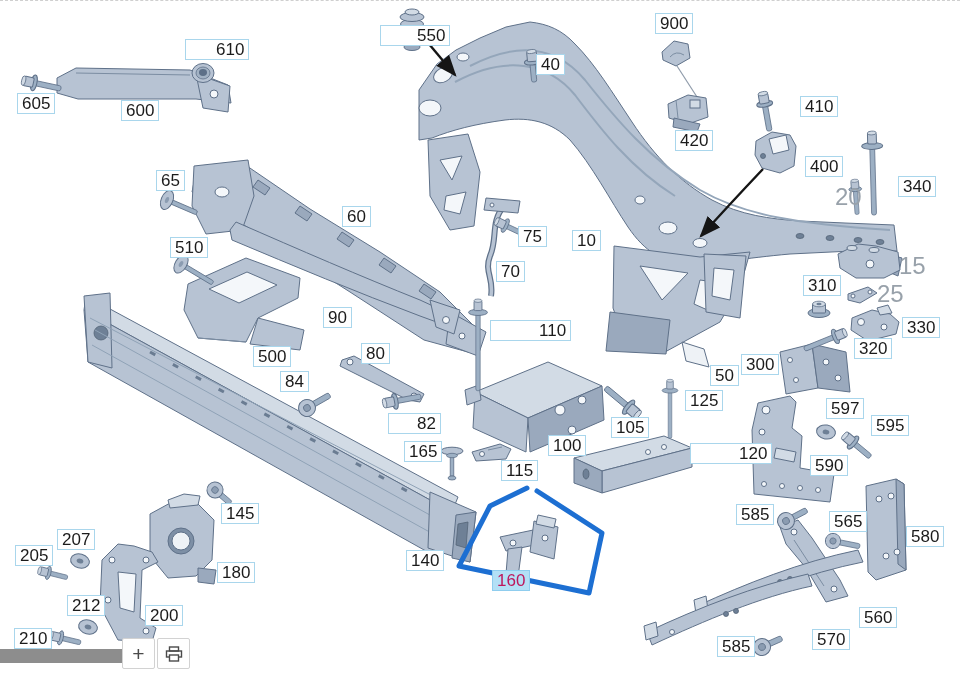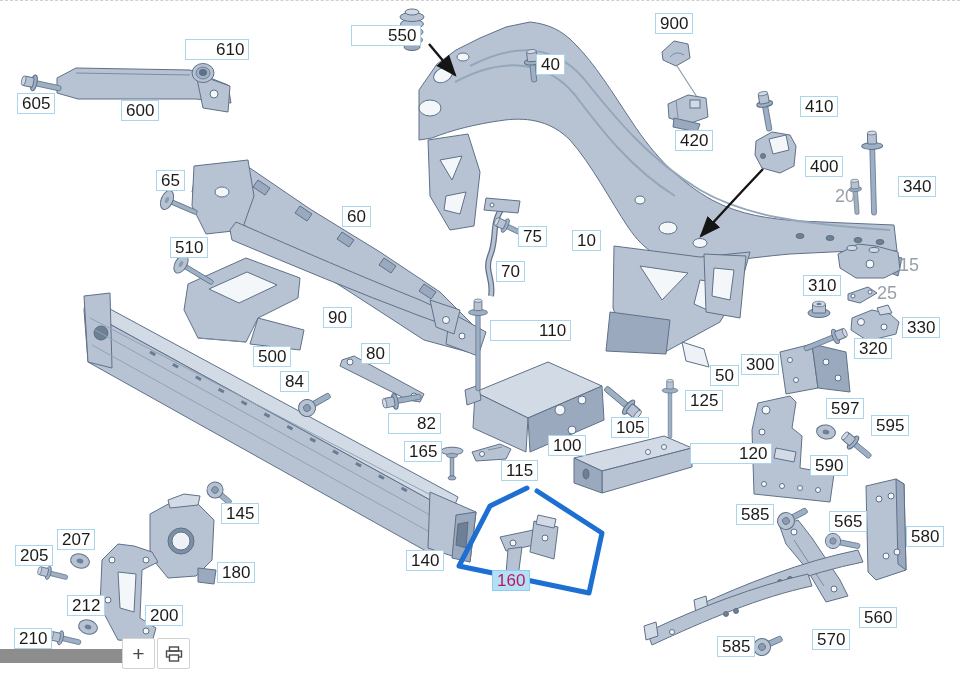--- a/index.html
+++ b/index.html
@@ -15,21 +15,21 @@
   .pf-dark{fill:#9aa9bd;stroke:#5f7189;stroke-width:1;}
   .pf-white{fill:#eef2f6;stroke:#5f7189;stroke-width:1;}
   .hole{fill:#f4f7fa;stroke:#5f7189;stroke-width:1;}
   .hole-dark{fill:#6e8096;stroke:#546477;stroke-width:0.8;}
   .ridge{fill:none;stroke:#94a6ba;stroke-width:2;}
   .thin{fill:none;stroke:#7b8da2;stroke-width:1;}
   .callout{
     position:absolute;background:#ffffff;border:1px solid #a9d6ec;color:#1b1b1b;
     font-size:17px;line-height:19px;padding:0 4px;z-index:6;white-space:nowrap;cursor:pointer;
   }
-  .callout.muted{background:transparent;border:1px solid transparent;color:#98a1aa;font-size:18px;}
+  .callout.muted{background:transparent;border:1px solid transparent;color:#98a1aa;font-size:24px;}
   .callout.selected{background:#b3e0f6;border:1px solid #8fcdee;color:#be185d;}
   #label-layer{position:absolute;left:0;top:0;width:960px;height:677px;z-index:5;}
   #scroll-bar{position:absolute;left:0;top:649px;width:124px;height:14px;background:#8d8d8d;z-index:7;}
   .tb-btn{
     position:absolute;top:638px;width:33px;height:31px;background:#fff;border:1px solid #d2d2d2;
     border-radius:2px;display:flex;align-items:center;justify-content:center;
     color:#4a4a4a;font-size:21px;font-weight:400;z-index:8;box-sizing:border-box;cursor:pointer;
   }
   #zoom-btn{left:122px;}
   #print-btn{left:157px;}
@@ -496,21 +496,21 @@
             <ellipse cx="0" cy="-0.5" rx="4" ry="3.4" fill="#5d7088"></ellipse>
           </g>
         </g>
       </g>
   </svg>
 
   <div id="label-layer">
       <div class="callout" style="left: 185px; top: 39px; padding-left: 30px;">610</div>
       <div class="callout" style="left: 17px; top: 93px;">605</div>
       <div class="callout" style="left: 121px; top: 100px;">600</div>
-      <div class="callout" style="left: 351px; top: 25px; padding-left: 36px;">550</div>
+      <div class="callout" style="left: 380px; top: 25px; padding-left: 36px;">550</div>
       <div class="callout" style="left: 536px; top: 54px;">40</div>
       <div class="callout" style="left: 655px; top: 13px;">900</div>
       <div class="callout" style="left: 675px; top: 130px;">420</div>
       <div class="callout" style="left: 800px; top: 96px;">410</div>
       <div class="callout" style="left: 805px; top: 156px;">400</div>
       <div class="callout" style="left: 898px; top: 176px;">340</div>
       <div class="callout muted" style="left: 830px; top: 186px;">20</div>
       <div class="callout" style="left: 156px; top: 170px;">65</div>
       <div class="callout" style="left: 342px; top: 206px;">60</div>
       <div class="callout" style="left: 170px; top: 237px;">510</div>

